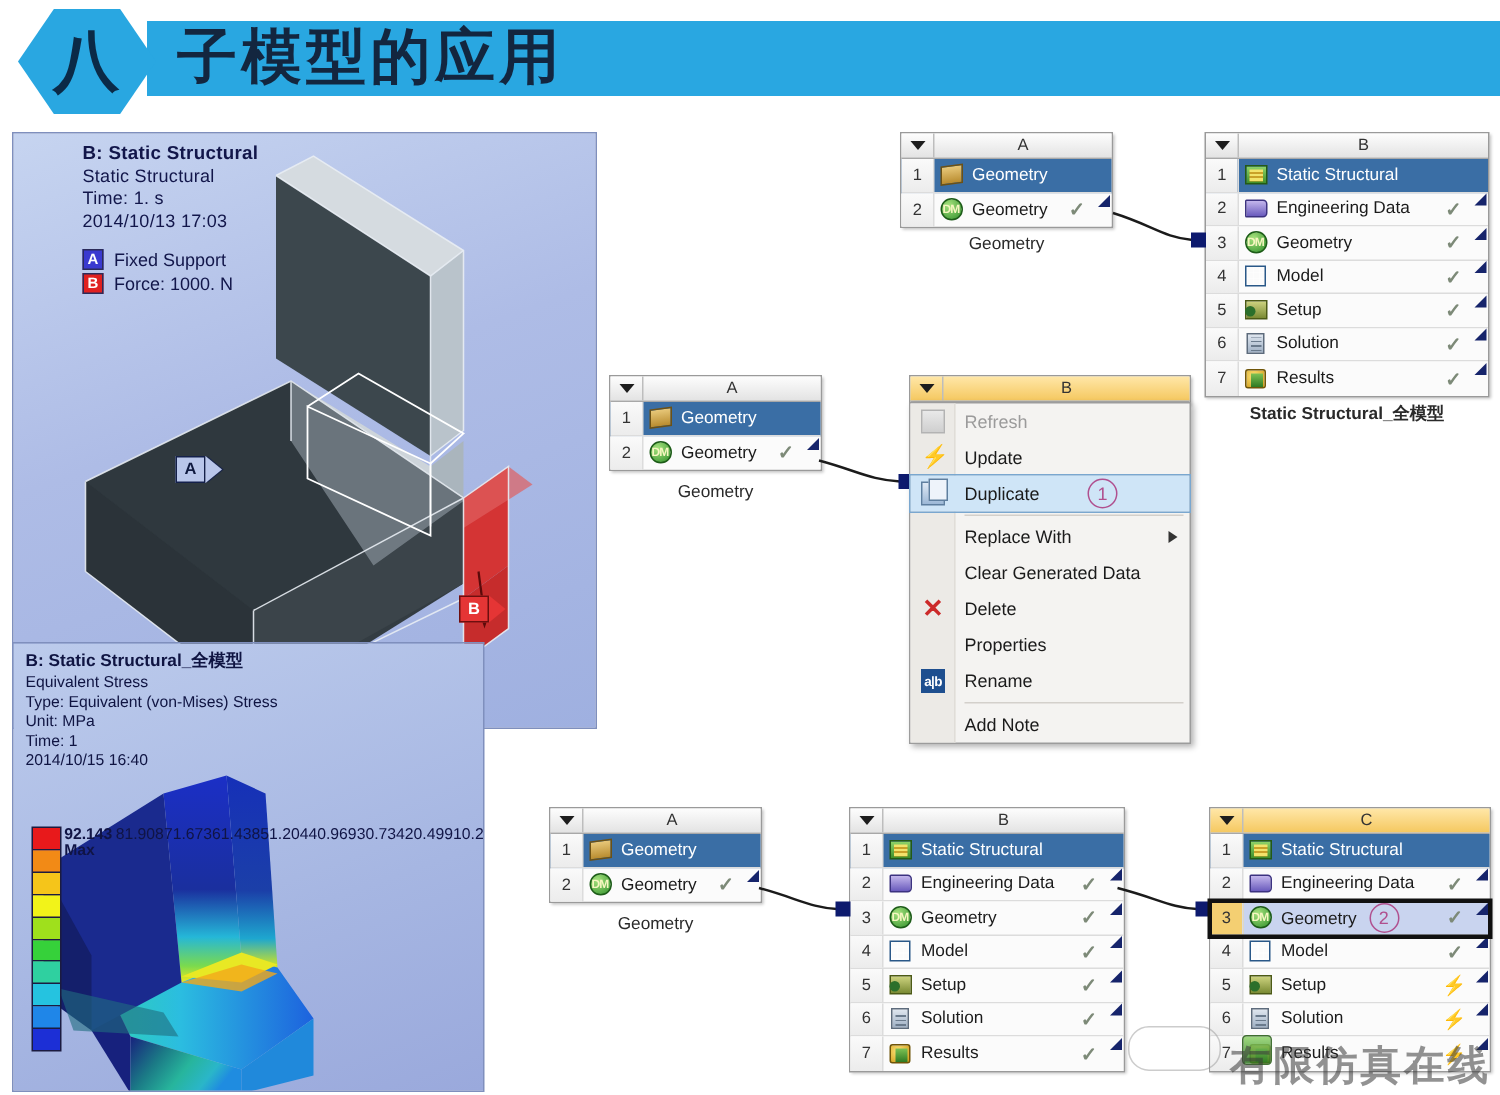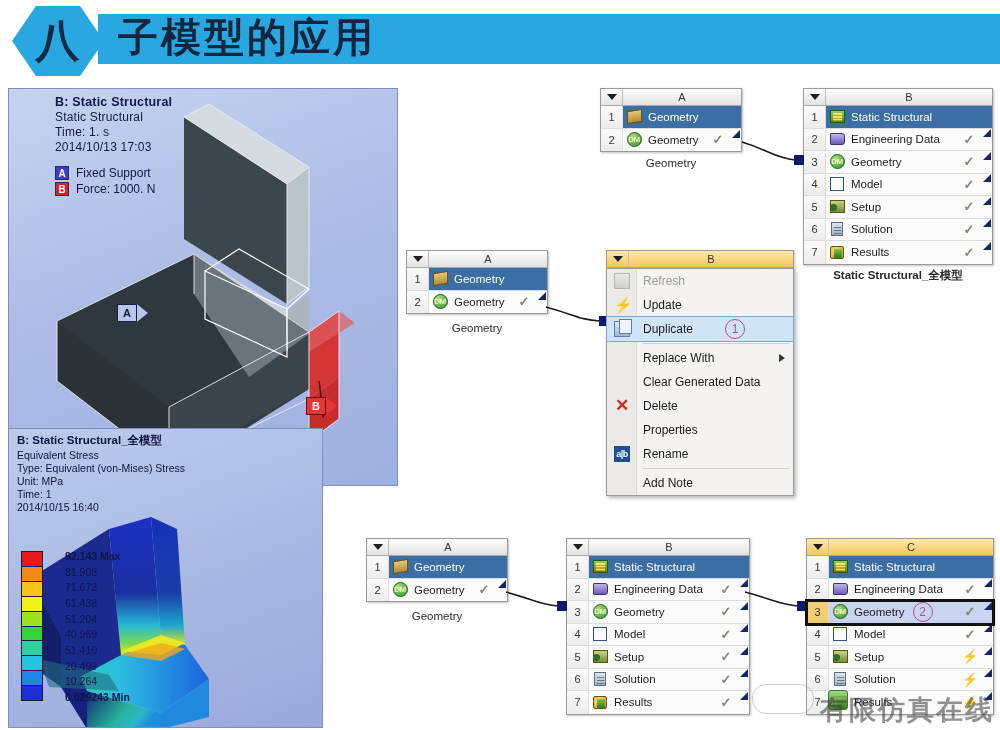--- a/index.html
+++ b/index.html
@@ -73,21 +73,21 @@
     overflow: hidden;
   }
   #vb-legend { position: absolute; left: 8px; top: 4px; color: #0f1442; }
   #vb-l1 { font-size: 11.5px; font-weight: bold; }
   .vb-l { font-size: 10.5px; margin-top: 1px; }
 
   #color-bar-wrap { position: absolute; left: 12px; top: 122px; display: flex; }
   #color-bar { width: 22px; height: 150px; border: 1px solid #1b1b40; display: flex; flex-direction: column; }
   #color-bar div { flex: 1 1 auto; border-bottom: 1px solid #1b1b40; }
   #color-bar div:last-child { border-bottom: none; }
-  #color-vals { margin-left: 22px; display: flex; flex-direction: column; justify-content: space-between; height: 152px; }
+  #color-vals { margin-left: 2px; display: flex; justify-content: space-between; height: 152px; }
   #color-vals span { font-size: 10.5px; color: #101445; line-height: 11px; font-weight: bold; }
   #color-vals span.mid { font-weight: normal; }
 
   
   .sys {
     position: absolute;
     background: #ffffff;
     border: 1px solid #9a9a9a;
     box-shadow: 1px 1px 2px rgba(0,0,0,.25);
     font-size: 11.5px;
@@ -358,21 +358,21 @@
         <div style="background: rgb(31, 134, 232);"></div>
         <div style="background: rgb(28, 47, 214);"></div>
       </div>
     <div id="color-vals">
         <span>92.143 Max</span>
         <span class="mid">81.908</span>
         <span class="mid">71.673</span>
         <span class="mid">61.438</span>
         <span class="mid">51.204</span>
         <span class="mid">40.969</span>
-        <span class="mid">51.410</span>
+        <span class="mid">30.734</span>
         <span class="mid">20.499</span>
         <span class="mid">10.264</span>
         <span>0.029243 Min</span>
       </div>
   </div>
 </div>
 
 <svg id="links">
   <path d="M742,142 C768,150 775,158 795,160" stroke="#1b1b1b" stroke-width="1.6" fill="none"></path>
   <rect x="794" y="155" width="10" height="10" fill="#0d1a6e"></rect>

